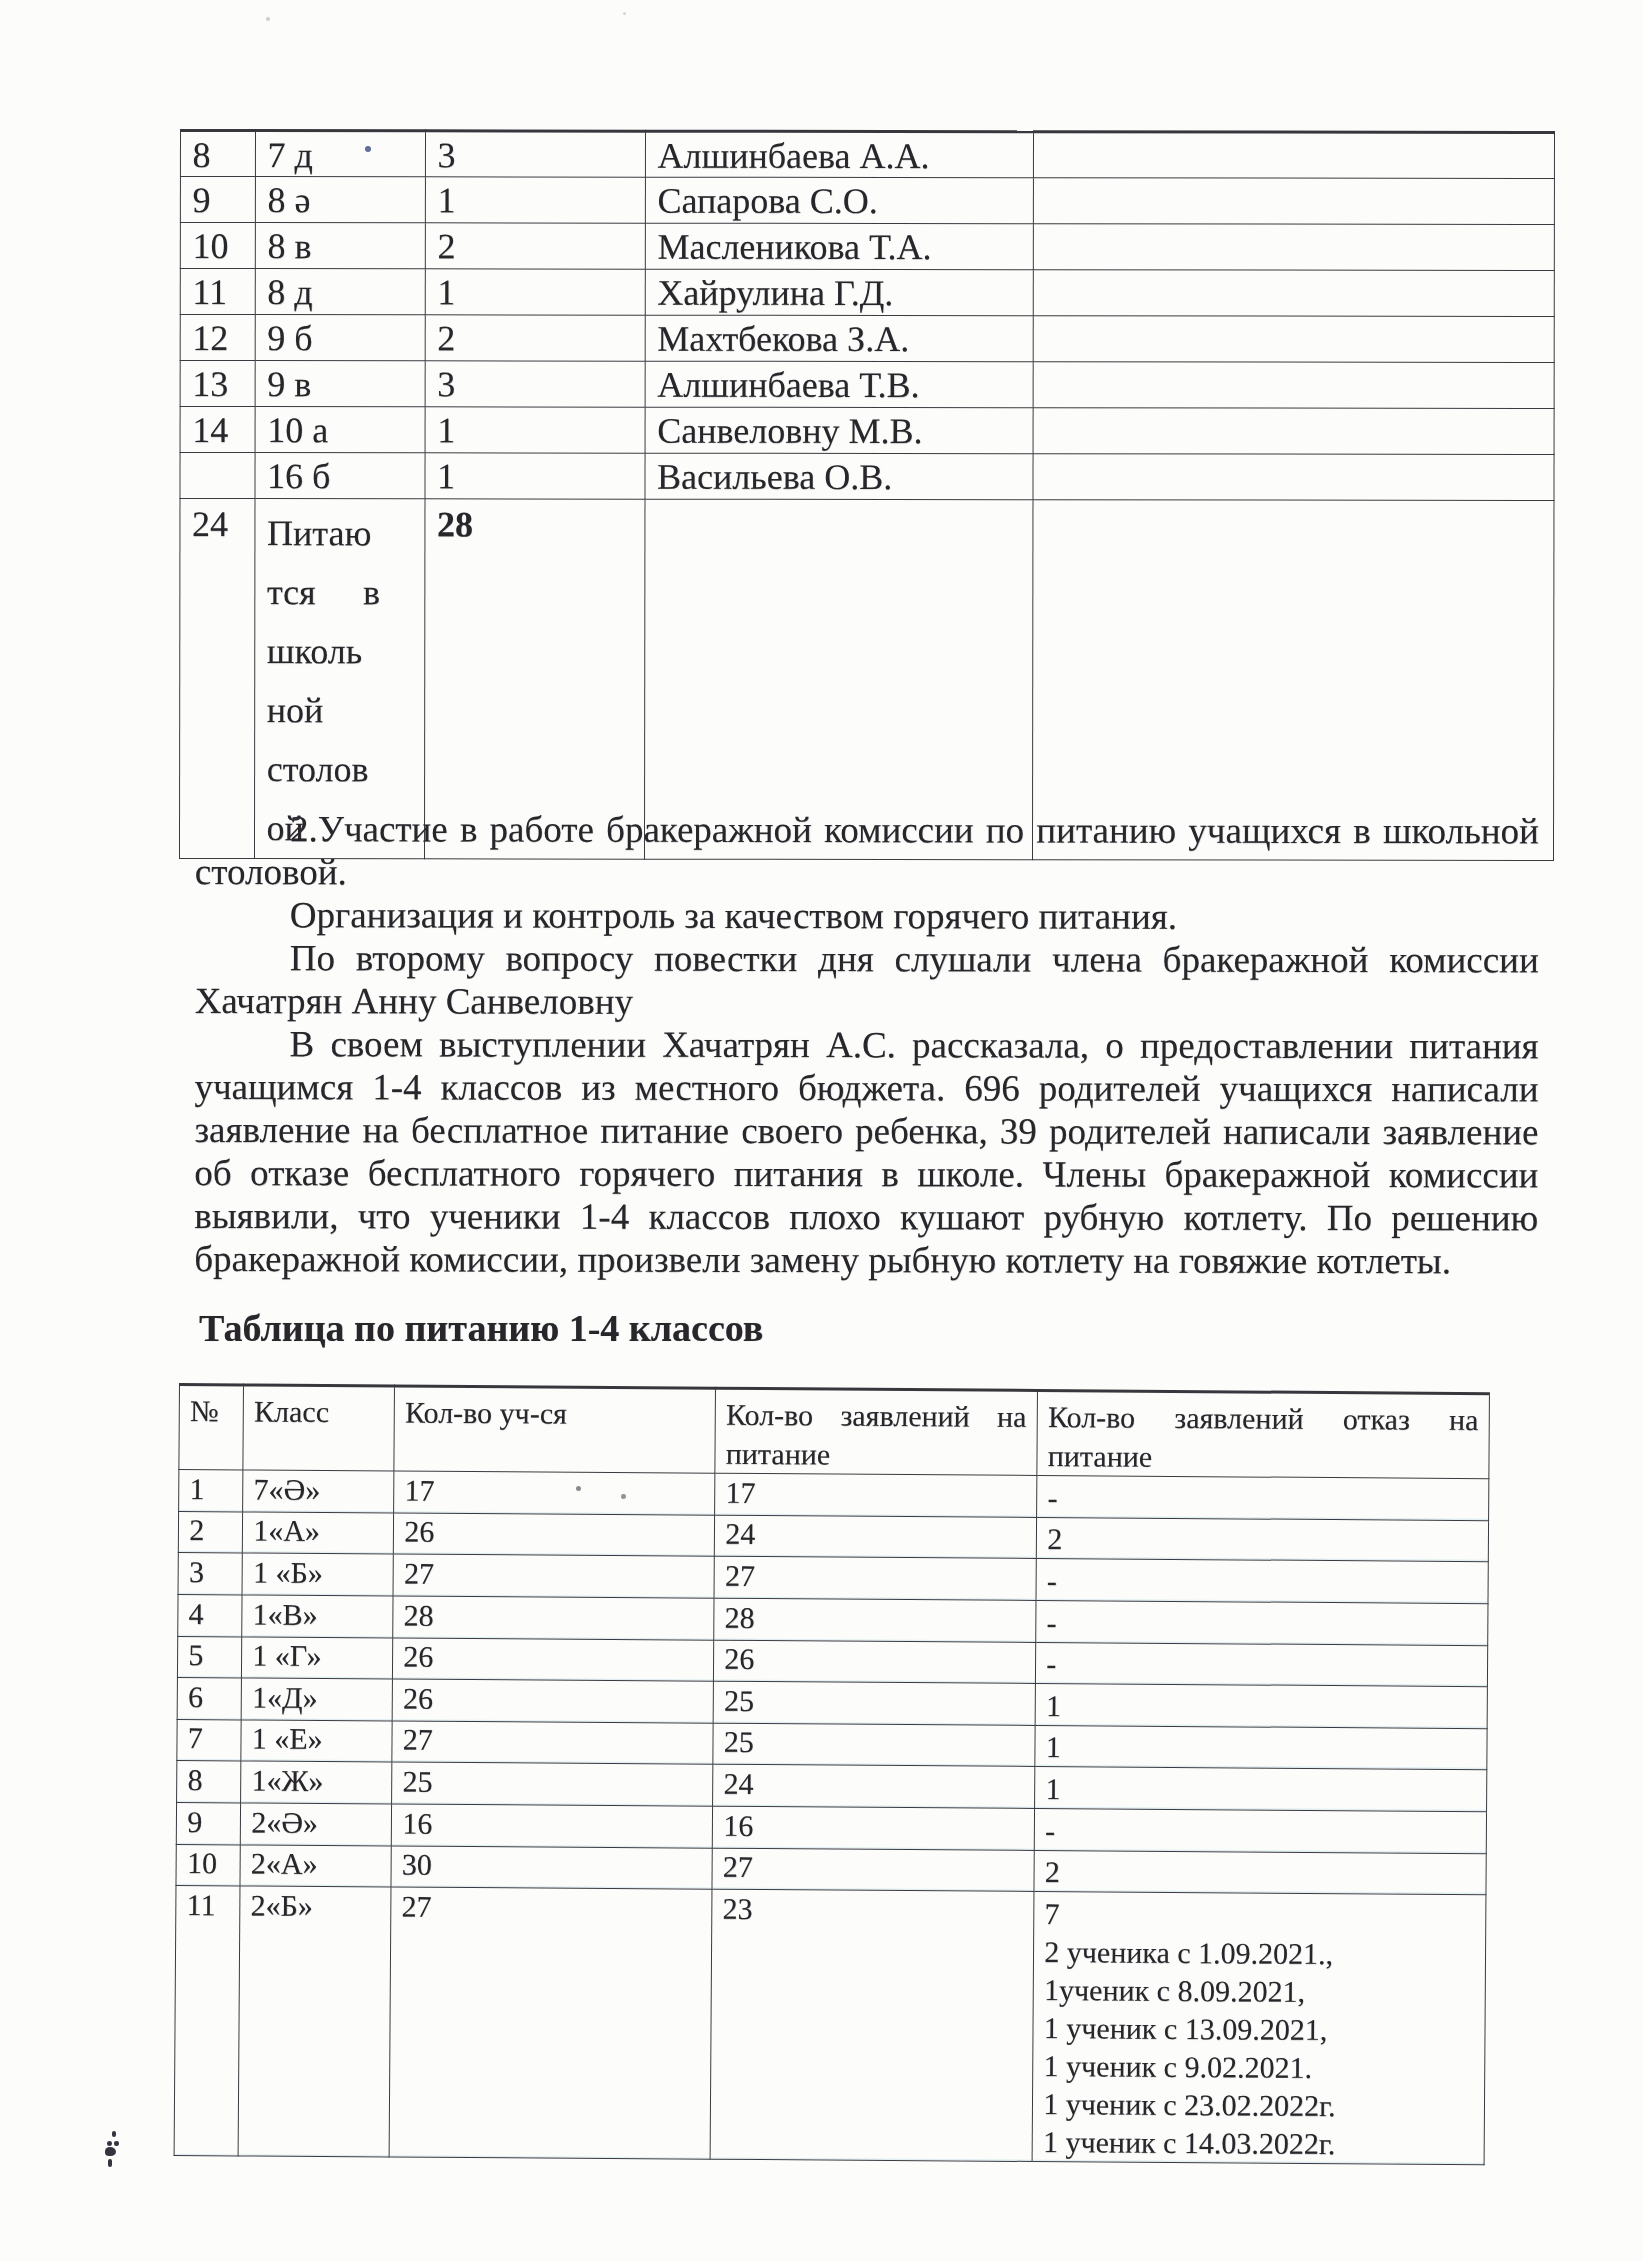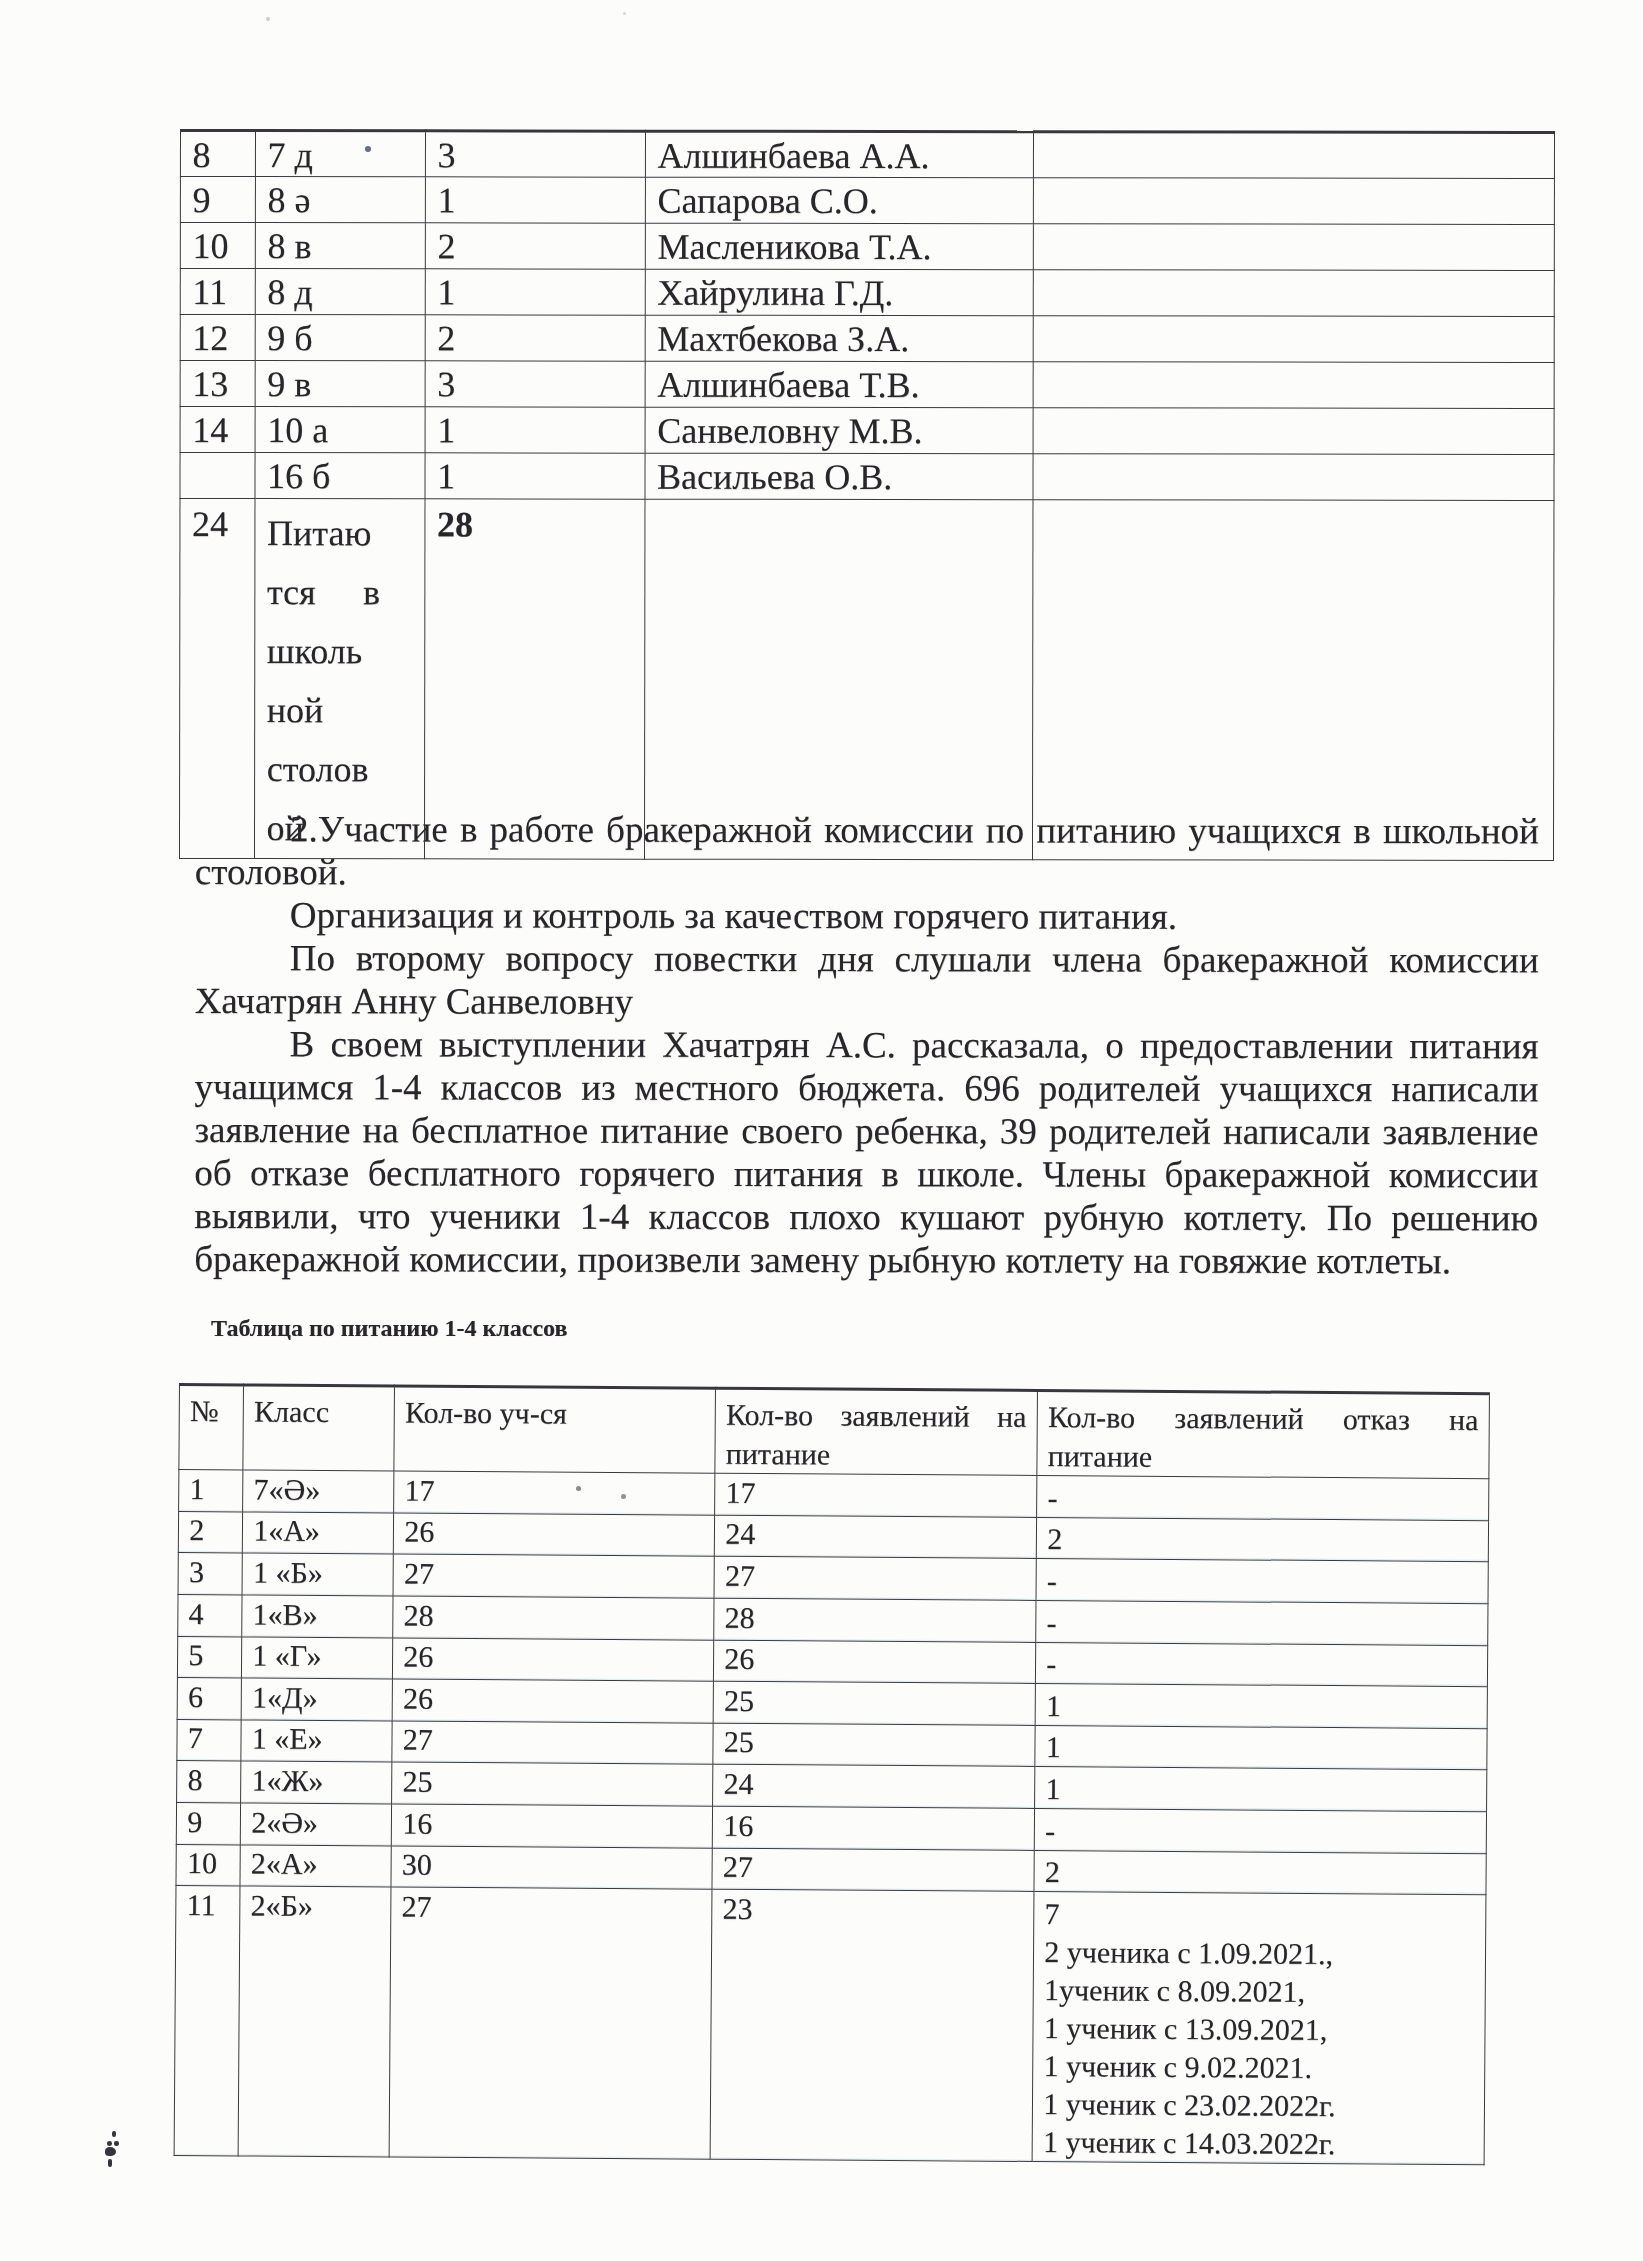--- a/index.html
+++ b/index.html
@@ -35,22 +35,22 @@
   
   #paras {
     position: absolute; left: 195px; top: 807px; width: 1344px;
     font-size: 37px; line-height: 43px; text-align: justify;
     transform: rotate(0.1deg); transform-origin: 0 0;
   }
   #paras p { margin: 0; text-indent: 95px; }
 
   
   #t2title {
-    position: absolute; left: 211px; top: 1310px;
-    font-size: 24px; font-weight: bold; line-height: 36px;
+    position: absolute; left: 199px; top: 1310px;
+    font-size: 38px; font-weight: bold; line-height: 36px;
   }
 
   
   #table2 {
     position: absolute; left: 179px; top: 1383px; width: 1310px;
     border-collapse: collapse; table-layout: fixed;
     transform: rotate(0.4deg); transform-origin: 0 0;
     border-top: 3.2px solid #39373d;
   }
   #table2 th {

